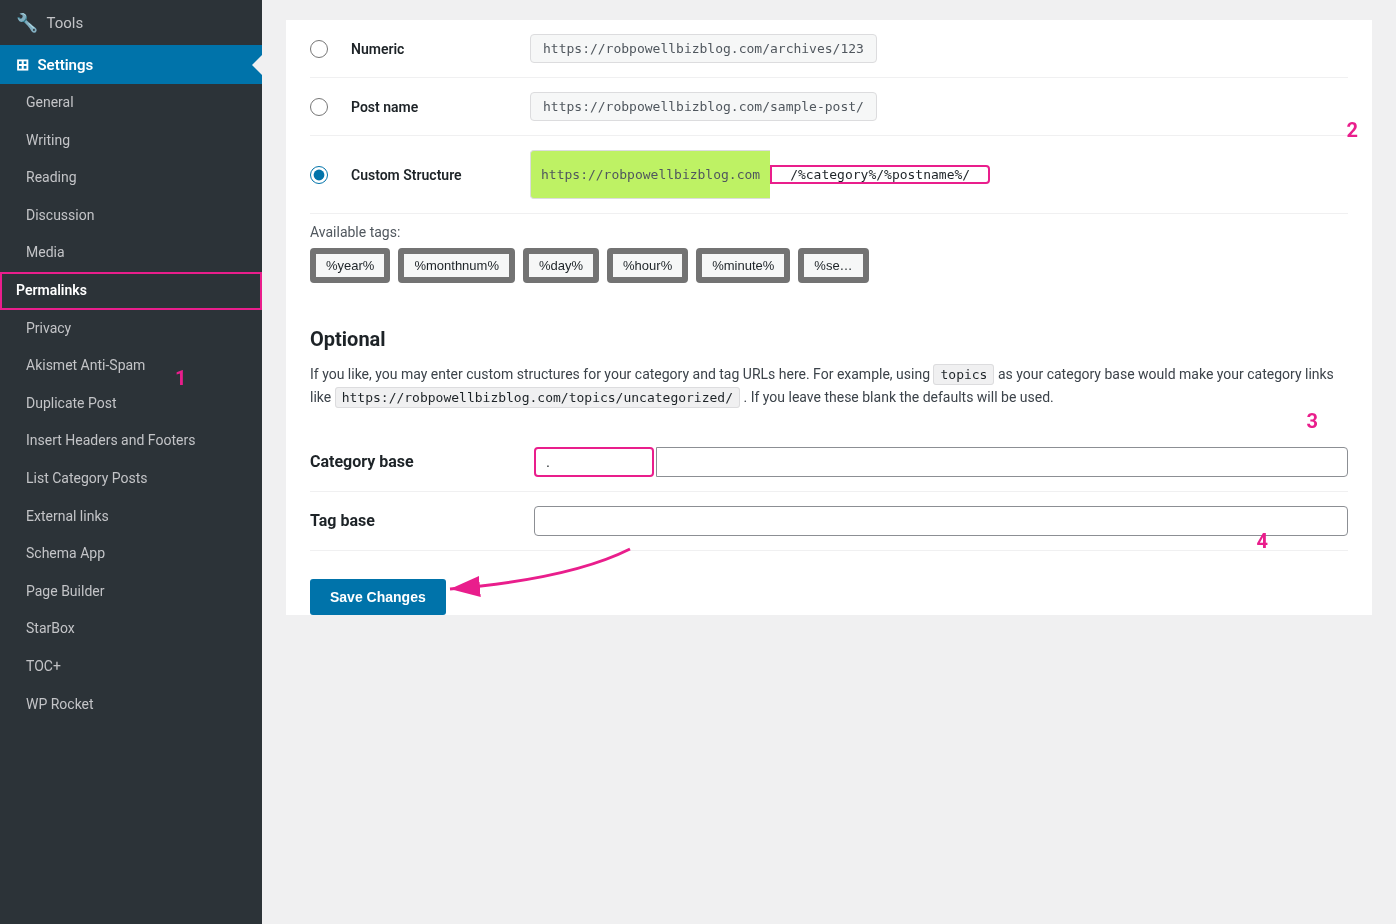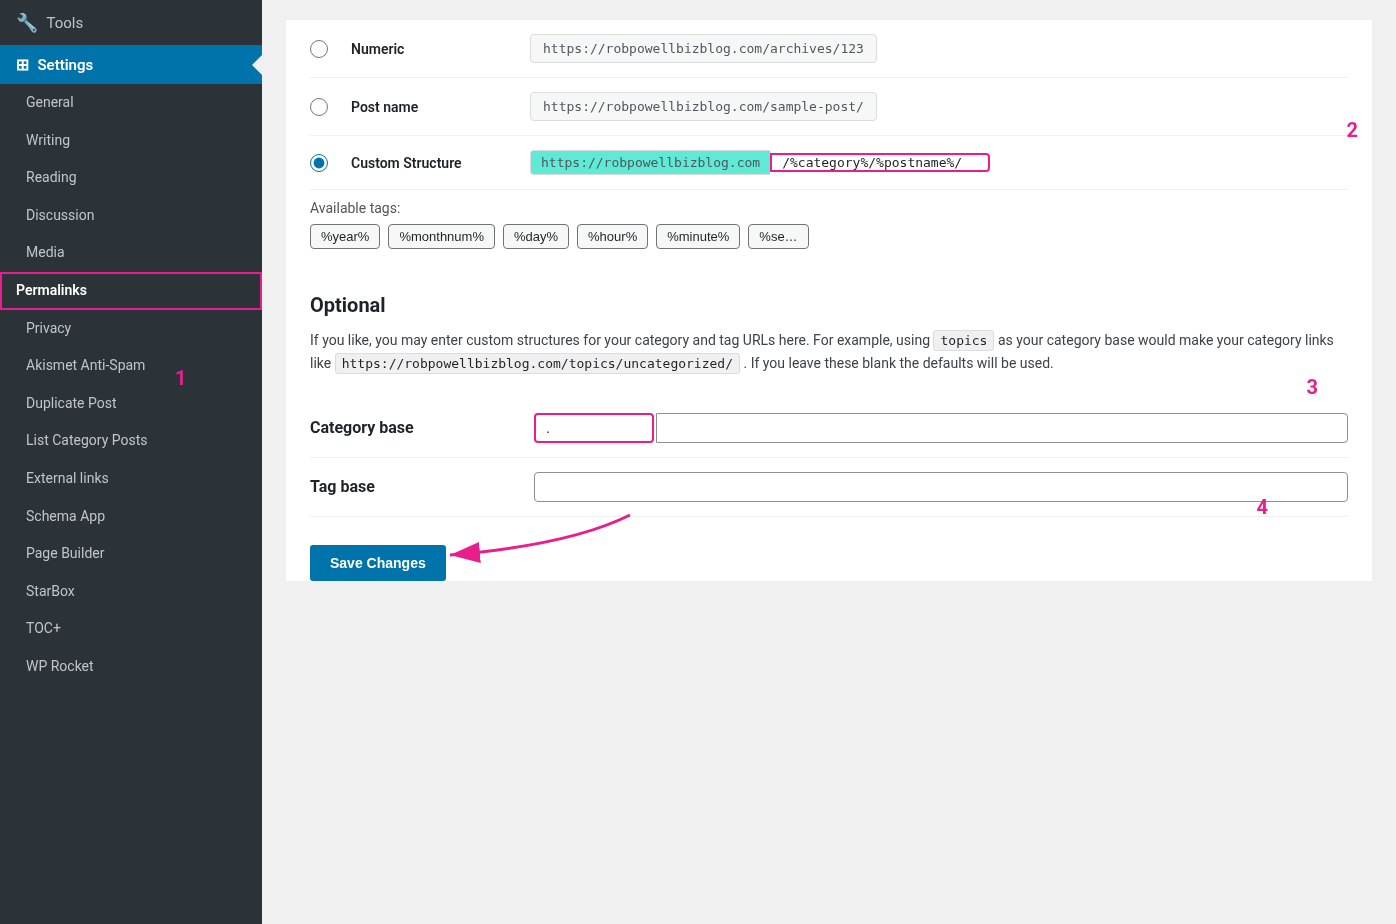--- a/index.html
+++ b/index.html
@@ -91,47 +91,48 @@
       font-size: 13px;
       font-family: monospace;
     }
     .perm-url-editable {
       display: flex;
       align-items: center;
       gap: 0;
       flex: 1;
     }
     .perm-url-prefix {
-      background: #5eead4;
+      background: #bef264;
       border: 1px solid #dcdcde;
       border-right: none;
       border-radius: 4px 0 0 4px;
-      padding: 4px 10px;
+      padding: 16px 10px;
       color: #50575e;
       font-size: 13px;
       font-family: monospace;
       white-space: nowrap;
     }
     .perm-url-input-highlighted {
       border: 2px solid #e91e8c;
       border-radius: 0 4px 4px 0;
       padding: 0 10px;
       font-size: 13px;
       font-family: monospace;
       color: #1d2327;
       background: #fff;
       width: 220px;
+      text-align: center;
     }
 
     
     .tags-section { padding: 10px 0 16px 0; }
     .tags-label { font-size: 14px; color: #50575e; margin-bottom: 8px; }
     .tags-list { display: flex; gap: 8px; flex-wrap: wrap; }
     .tag-btn {
-      border: 1px solid #737373;
+      border: 6px solid #737373;
       background: #f6f7f7;
       border-radius: 4px;
       padding: 4px 10px;
       font-size: 13px;
       color: #1d2327;
       cursor: pointer;
     }
 
     
     .optional-heading {
@@ -239,20 +240,21 @@
 
   <div class="sidebar-nav-item">General</div>
   <div class="sidebar-nav-item">Writing</div>
   <div class="sidebar-nav-item">Reading</div>
   <div class="sidebar-nav-item">Discussion</div>
   <div class="sidebar-nav-item">Media</div>
   <div class="sidebar-nav-item active">Permalinks</div>
   <div class="sidebar-nav-item">Privacy</div>
   <div class="sidebar-nav-item">Akismet Anti-Spam</div>
   <div class="sidebar-nav-item">Duplicate Post</div>
+  <div class="sidebar-nav-item">Insert Headers and Footers</div>
   <div class="sidebar-nav-item">List Category Posts</div>
   <div class="sidebar-nav-item">External links</div>
   <div class="sidebar-nav-item">Schema App</div>
   <div class="sidebar-nav-item">Page Builder</div>
   <div class="sidebar-nav-item">StarBox</div>
   <div class="sidebar-nav-item">TOC+</div>
   <div class="sidebar-nav-item">WP Rocket</div>
 </nav>
 
 <div class="main-content">

